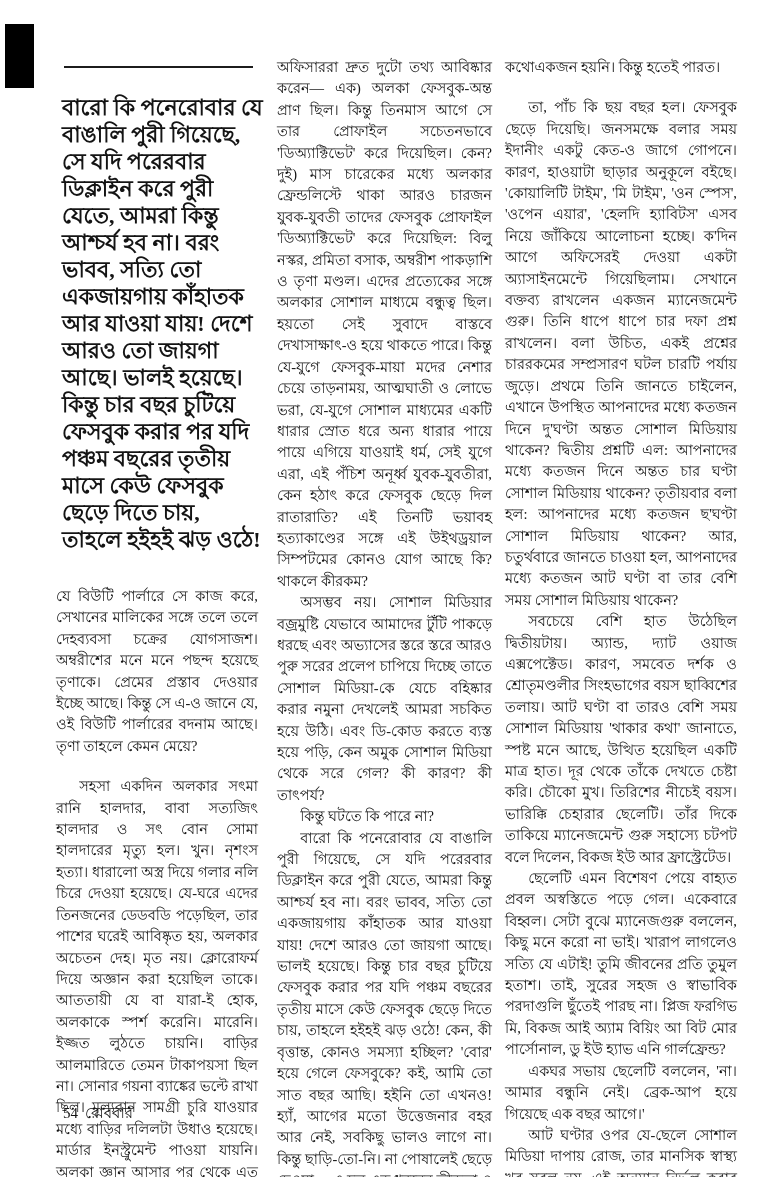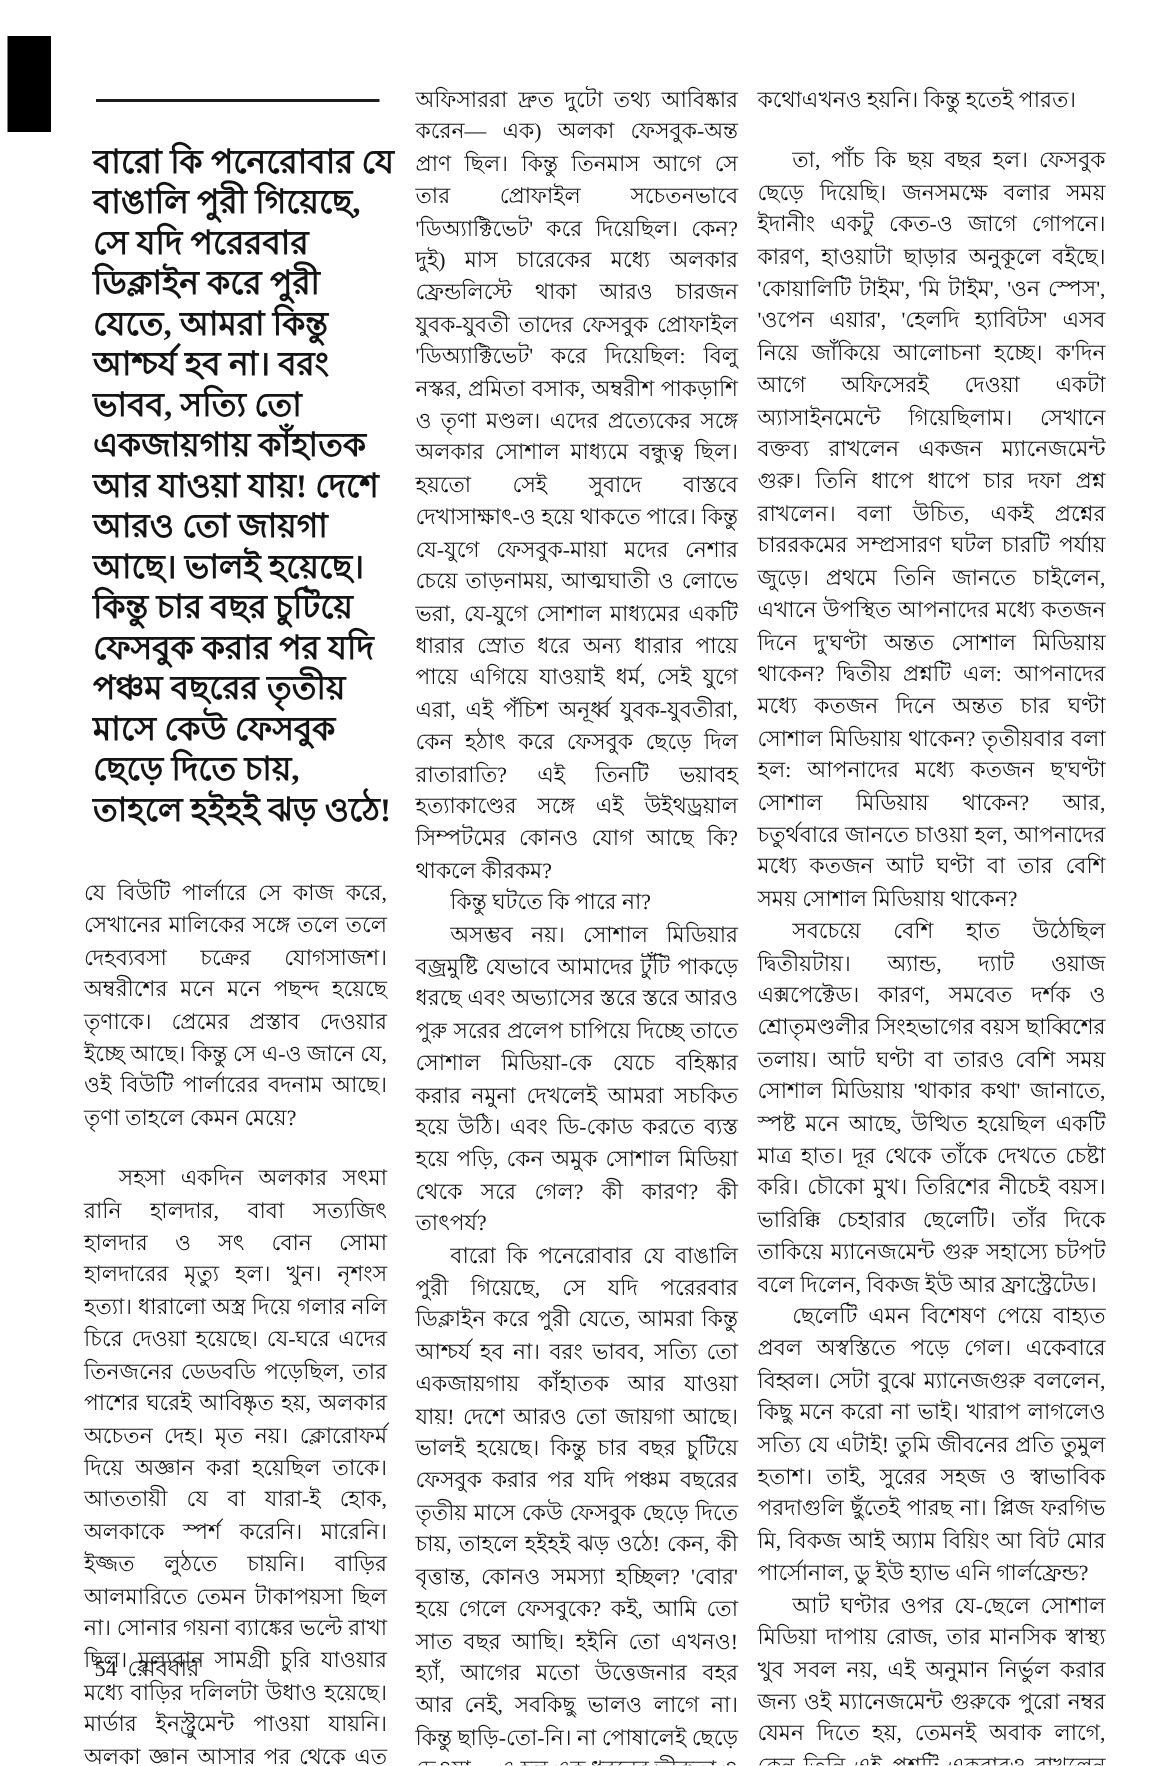--- a/index.html
+++ b/index.html
@@ -67,31 +67,32 @@
   <div class="pullquote">বারো কি পনেরোবার যে বাঙালি পুরী গিয়েছে, সে যদি পরেরবার ডিক্লাইন করে পুরী যেতে, আমরা কিন্তু আশ্চর্য হব না। বরং ভাবব, সত্যি তো একজায়গায় কাঁহাতক আর যাওয়া যায়! দেশে আরও তো জায়গা আছে। ভালই হয়েছে। কিন্তু চার বছর চুটিয়ে ফেসবুক করার পর যদি পঞ্চম বছরের তৃতীয় মাসে কেউ ফেসবুক ছেড়ে দিতে চায়, তাহলে হইহই ঝড় ওঠে!</div>
 
   <div class="col col-left-body">
     <p>যে বিউটি পার্লারে সে কাজ করে, সেখানের মালিকের সঙ্গে তলে তলে দেহব্যবসা চক্রের যোগসাজশ। অম্বরীশের মনে মনে পছন্দ হয়েছে তৃণাকে। প্রেমের প্রস্তাব দেওয়ার ইচ্ছে আছে। কিন্তু সে এ-ও জানে যে, ওই বিউটি পার্লারের বদনাম আছে। তৃণা তাহলে কেমন মেয়ে?</p>
     <p class="indent gap">সহসা একদিন অলকার সৎমা রানি হালদার, বাবা সত্যজিৎ হালদার ও সৎ বোন সোমা হালদারের মৃত্যু হল। খুন। নৃশংস হত্যা। ধারালো অস্ত্র দিয়ে গলার নলি চিরে দেওয়া হয়েছে। যে-ঘরে এদের তিনজনের ডেডবডি পড়েছিল, তার পাশের ঘরেই আবিষ্কৃত হয়, অলকার অচেতন দেহ। মৃত নয়। ক্লোরোফর্ম দিয়ে অজ্ঞান করা হয়েছিল তাকে। আততায়ী যে বা যারা-ই হোক, অলকাকে স্পর্শ করেনি। মারেনি। ইজ্জত লুঠতে চায়নি। বাড়ির আলমারিতে তেমন টাকাপয়সা ছিল না। সোনার গয়না ব্যাঙ্কের ভল্টে রাখা ছিল। মূল্যবান সামগ্রী চুরি যাওয়ার মধ্যে বাড়ির দলিলটা উধাও হয়েছে। মার্ডার ইনস্ট্রুমেন্ট পাওয়া যায়নি। অলকা জ্ঞান আসার পর থেকে এত ত্রস্ত, কথা বলতে পারছে না ভালভাবে।</p>
 
   </div>
 
   <div class="col col-mid">
     <p>অফিসাররা দ্রুত দুটো তথ্য আবিষ্কার করেন— এক) অলকা ফেসবুক-অন্ত প্রাণ ছিল। কিন্তু তিনমাস আগে সে তার প্রোফাইল সচেতনভাবে 'ডিঅ্যাক্টিভেট' করে দিয়েছিল। কেন? দুই) মাস চারেকের মধ্যে অলকার ফ্রেন্ডলিস্টে থাকা আরও চারজন যুবক-যুবতী তাদের ফেসবুক প্রোফাইল 'ডিঅ্যাক্টিভেট' করে দিয়েছিল: বিলু নস্কর, প্রমিতা বসাক, অম্বরীশ পাকড়াশি ও তৃণা মণ্ডল। এদের প্রত্যেকের সঙ্গে অলকার সোশাল মাধ্যমে বন্ধুত্ব ছিল। হয়তো সেই সুবাদে বাস্তবে দেখাসাক্ষাৎ-ও হয়ে থাকতে পারে। কিন্তু যে-যুগে ফেসবুক-মায়া মদের নেশার চেয়ে তাড়নাময়, আত্মঘাতী ও লোভে ভরা, যে-যুগে সোশাল মাধ্যমের একটি ধারার স্রোত ধরে অন্য ধারার পায়ে পায়ে এগিয়ে যাওয়াই ধর্ম, সেই যুগে এরা, এই পঁচিশ অনূর্ধ্ব যুবক-যুবতীরা, কেন হঠাৎ করে ফেসবুক ছেড়ে দিল রাতারাতি? এই তিনটি ভয়াবহ হত্যাকাণ্ডের সঙ্গে এই উইথড্রয়াল সিম্পটমের কোনও যোগ আছে কি? থাকলে কীরকম?</p>
+    <p class="indent">অসম্ভব নয়। সোশাল মিডিয়ার বজ্রমুষ্টি যেভাবে আমাদের টুঁটি পাকড়ে ধরছে এবং অভ্যাসের স্তরে স্তরে আরও পুরু সরের প্রলেপ চাপিয়ে দিচ্ছে তাতে সোশাল মিডিয়া-কে যেচে বহিষ্কার করার নমুনা দেখলেই আমরা সচকিত হয়ে উঠি। এবং ডি-কোড করতে ব্যস্ত হয়ে পড়ি, কেন অমুক সোশাল মিডিয়া থেকে সরে গেল? কী কারণ? কী তাৎপর্য?</p>
     <p class="indent">কিন্তু ঘটতে কি পারে না?</p>
-    <p class="indent">অসম্ভব নয়। সোশাল মিডিয়ার বজ্রমুষ্টি যেভাবে আমাদের টুঁটি পাকড়ে ধরছে এবং অভ্যাসের স্তরে স্তরে আরও পুরু সরের প্রলেপ চাপিয়ে দিচ্ছে তাতে সোশাল মিডিয়া-কে যেচে বহিষ্কার করার নমুনা দেখলেই আমরা সচকিত হয়ে উঠি। এবং ডি-কোড করতে ব্যস্ত হয়ে পড়ি, কেন অমুক সোশাল মিডিয়া থেকে সরে গেল? কী কারণ? কী তাৎপর্য?</p>
     <p class="indent">বারো কি পনেরোবার যে বাঙালি পুরী গিয়েছে, সে যদি পরেরবার ডিক্লাইন করে পুরী যেতে, আমরা কিন্তু আশ্চর্য হব না। বরং ভাবব, সত্যি তো একজায়গায় কাঁহাতক আর যাওয়া যায়! দেশে আরও তো জায়গা আছে। ভালই হয়েছে। কিন্তু চার বছর চুটিয়ে ফেসবুক করার পর যদি পঞ্চম বছরের তৃতীয় মাসে কেউ ফেসবুক ছেড়ে দিতে চায়, তাহলে হইহই ঝড় ওঠে! কেন, কী বৃত্তান্ত, কোনও সমস্যা হচ্ছিল? 'বোর' হয়ে গেলে ফেসবুকে? কই, আমি তো সাত বছর আছি। হইনি তো এখনও! হ্যাঁ, আগের মতো উত্তেজনার বহর আর নেই, সবকিছু ভালও লাগে না। কিন্তু ছাড়ি-তো-নি। না পোষালেই ছেড়ে দেওয়া— এ হল এক ধরনের ভীরুতা ও কম আত্মবিশ্বাসের প্রতিফলন। অপছন্দ হলেই যদি ছাড়া যেত, তাহলে তো সবার আগে বউকে ছাড়তে হয়?</p>
 
   </div>
 
   <div class="col col-right">
-    <p>কথোএখনও হয়নি। কিন্তু হতেই পারত।</p>
+    <p>কথোএকজন হয়নি। কিন্তু হতেই পারত।</p>
     <p class="indent gap">তা, পাঁচ কি ছয় বছর হল। ফেসবুক ছেড়ে দিয়েছি। জনসমক্ষে বলার সময় ইদানীং একটু কেত-ও জাগে গোপনে। কারণ, হাওয়াটা ছাড়ার অনুকূলে বইছে। 'কোয়ালিটি টাইম', 'মি টাইম', 'ওন স্পেস', 'ওপেন এয়ার', 'হেলদি হ্যাবিটস' এসব নিয়ে জাঁকিয়ে আলোচনা হচ্ছে। ক'দিন আগে অফিসেরই দেওয়া একটা অ্যাসাইনমেন্টে গিয়েছিলাম। সেখানে বক্তব্য রাখলেন একজন ম্যানেজমেন্ট গুরু। তিনি ধাপে ধাপে চার দফা প্রশ্ন রাখলেন। বলা উচিত, একই প্রশ্নের চাররকমের সম্প্রসারণ ঘটল চারটি পর্যায় জুড়ে। প্রথমে তিনি জানতে চাইলেন, এখানে উপস্থিত আপনাদের মধ্যে কতজন দিনে দু'ঘণ্টা অন্তত সোশাল মিডিয়ায় থাকেন? দ্বিতীয় প্রশ্নটি এল: আপনাদের মধ্যে কতজন দিনে অন্তত চার ঘণ্টা সোশাল মিডিয়ায় থাকেন? তৃতীয়বার বলা হল: আপনাদের মধ্যে কতজন ছ'ঘণ্টা সোশাল মিডিয়ায় থাকেন? আর, চতুর্থবারে জানতে চাওয়া হল, আপনাদের মধ্যে কতজন আট ঘণ্টা বা তার বেশি সময় সোশাল মিডিয়ায় থাকেন?</p>
     <p class="indent">সবচেয়ে বেশি হাত উঠেছিল দ্বিতীয়টায়। অ্যান্ড, দ্যাট ওয়াজ এক্সপেক্টেড। কারণ, সমবেত দর্শক ও শ্রোতৃমণ্ডলীর সিংহভাগের বয়স ছাব্বিশের তলায়। আট ঘণ্টা বা তারও বেশি সময় সোশাল মিডিয়ায় 'থাকার কথা' জানাতে, স্পষ্ট মনে আছে, উত্থিত হয়েছিল একটি মাত্র হাত। দূর থেকে তাঁকে দেখতে চেষ্টা করি। চৌকো মুখ। তিরিশের নীচেই বয়স। ভারিক্কি চেহারার ছেলেটি। তাঁর দিকে তাকিয়ে ম্যানেজমেন্ট গুরু সহাস্যে চটপট বলে দিলেন, বিকজ ইউ আর ফ্রাস্ট্রেটেড।</p>
     <p class="indent">ছেলেটি এমন বিশেষণ পেয়ে বাহ্যত প্রবল অস্বস্তিতে পড়ে গেল। একেবারে বিহ্বল। সেটা বুঝে ম্যানেজগুরু বললেন, কিছু মনে করো না ভাই। খারাপ লাগলেও সত্যি যে এটাই! তুমি জীবনের প্রতি তুমুল হতাশ। তাই, সুরের সহজ ও স্বাভাবিক পরদাগুলি ছুঁতেই পারছ না। প্লিজ ফরগিভ মি, বিকজ আই অ্যাম বিয়িং আ বিট মোর পার্সোনাল, ডু ইউ হ্যাভ এনি গার্লফ্রেন্ড?</p>
+    <p class="indent">একঘর সভায় ছেলেটি বললেন, 'না। আমার বন্ধুনি নেই। ব্রেক-আপ হয়ে গিয়েছে এক বছর আগে।'</p>
     <p class="indent">আট ঘণ্টার ওপর যে-ছেলে সোশাল মিডিয়া দাপায় রোজ, তার মানসিক স্বাস্থ্য খুব সবল নয়, এই অনুমান নির্ভুল করার জন্য ওই ম্যানেজমেন্ট গুরুকে পুরো নম্বর যেমন দিতে হয়, তেমনই অবাক লাগে, কেন তিনি এই প্রশ্নটি একবারও রাখলেন না যে, এখানে উপস্থিত আপনাদের মধ্যে ক'জন কোনওরকম সোশাল মিডিয়ায়</p>
   </div>
 
   <div class="footer">
     <span>54</span><span class="mag">রোববার</span>
   </div>
 
 </div>
 
 </body></html>

